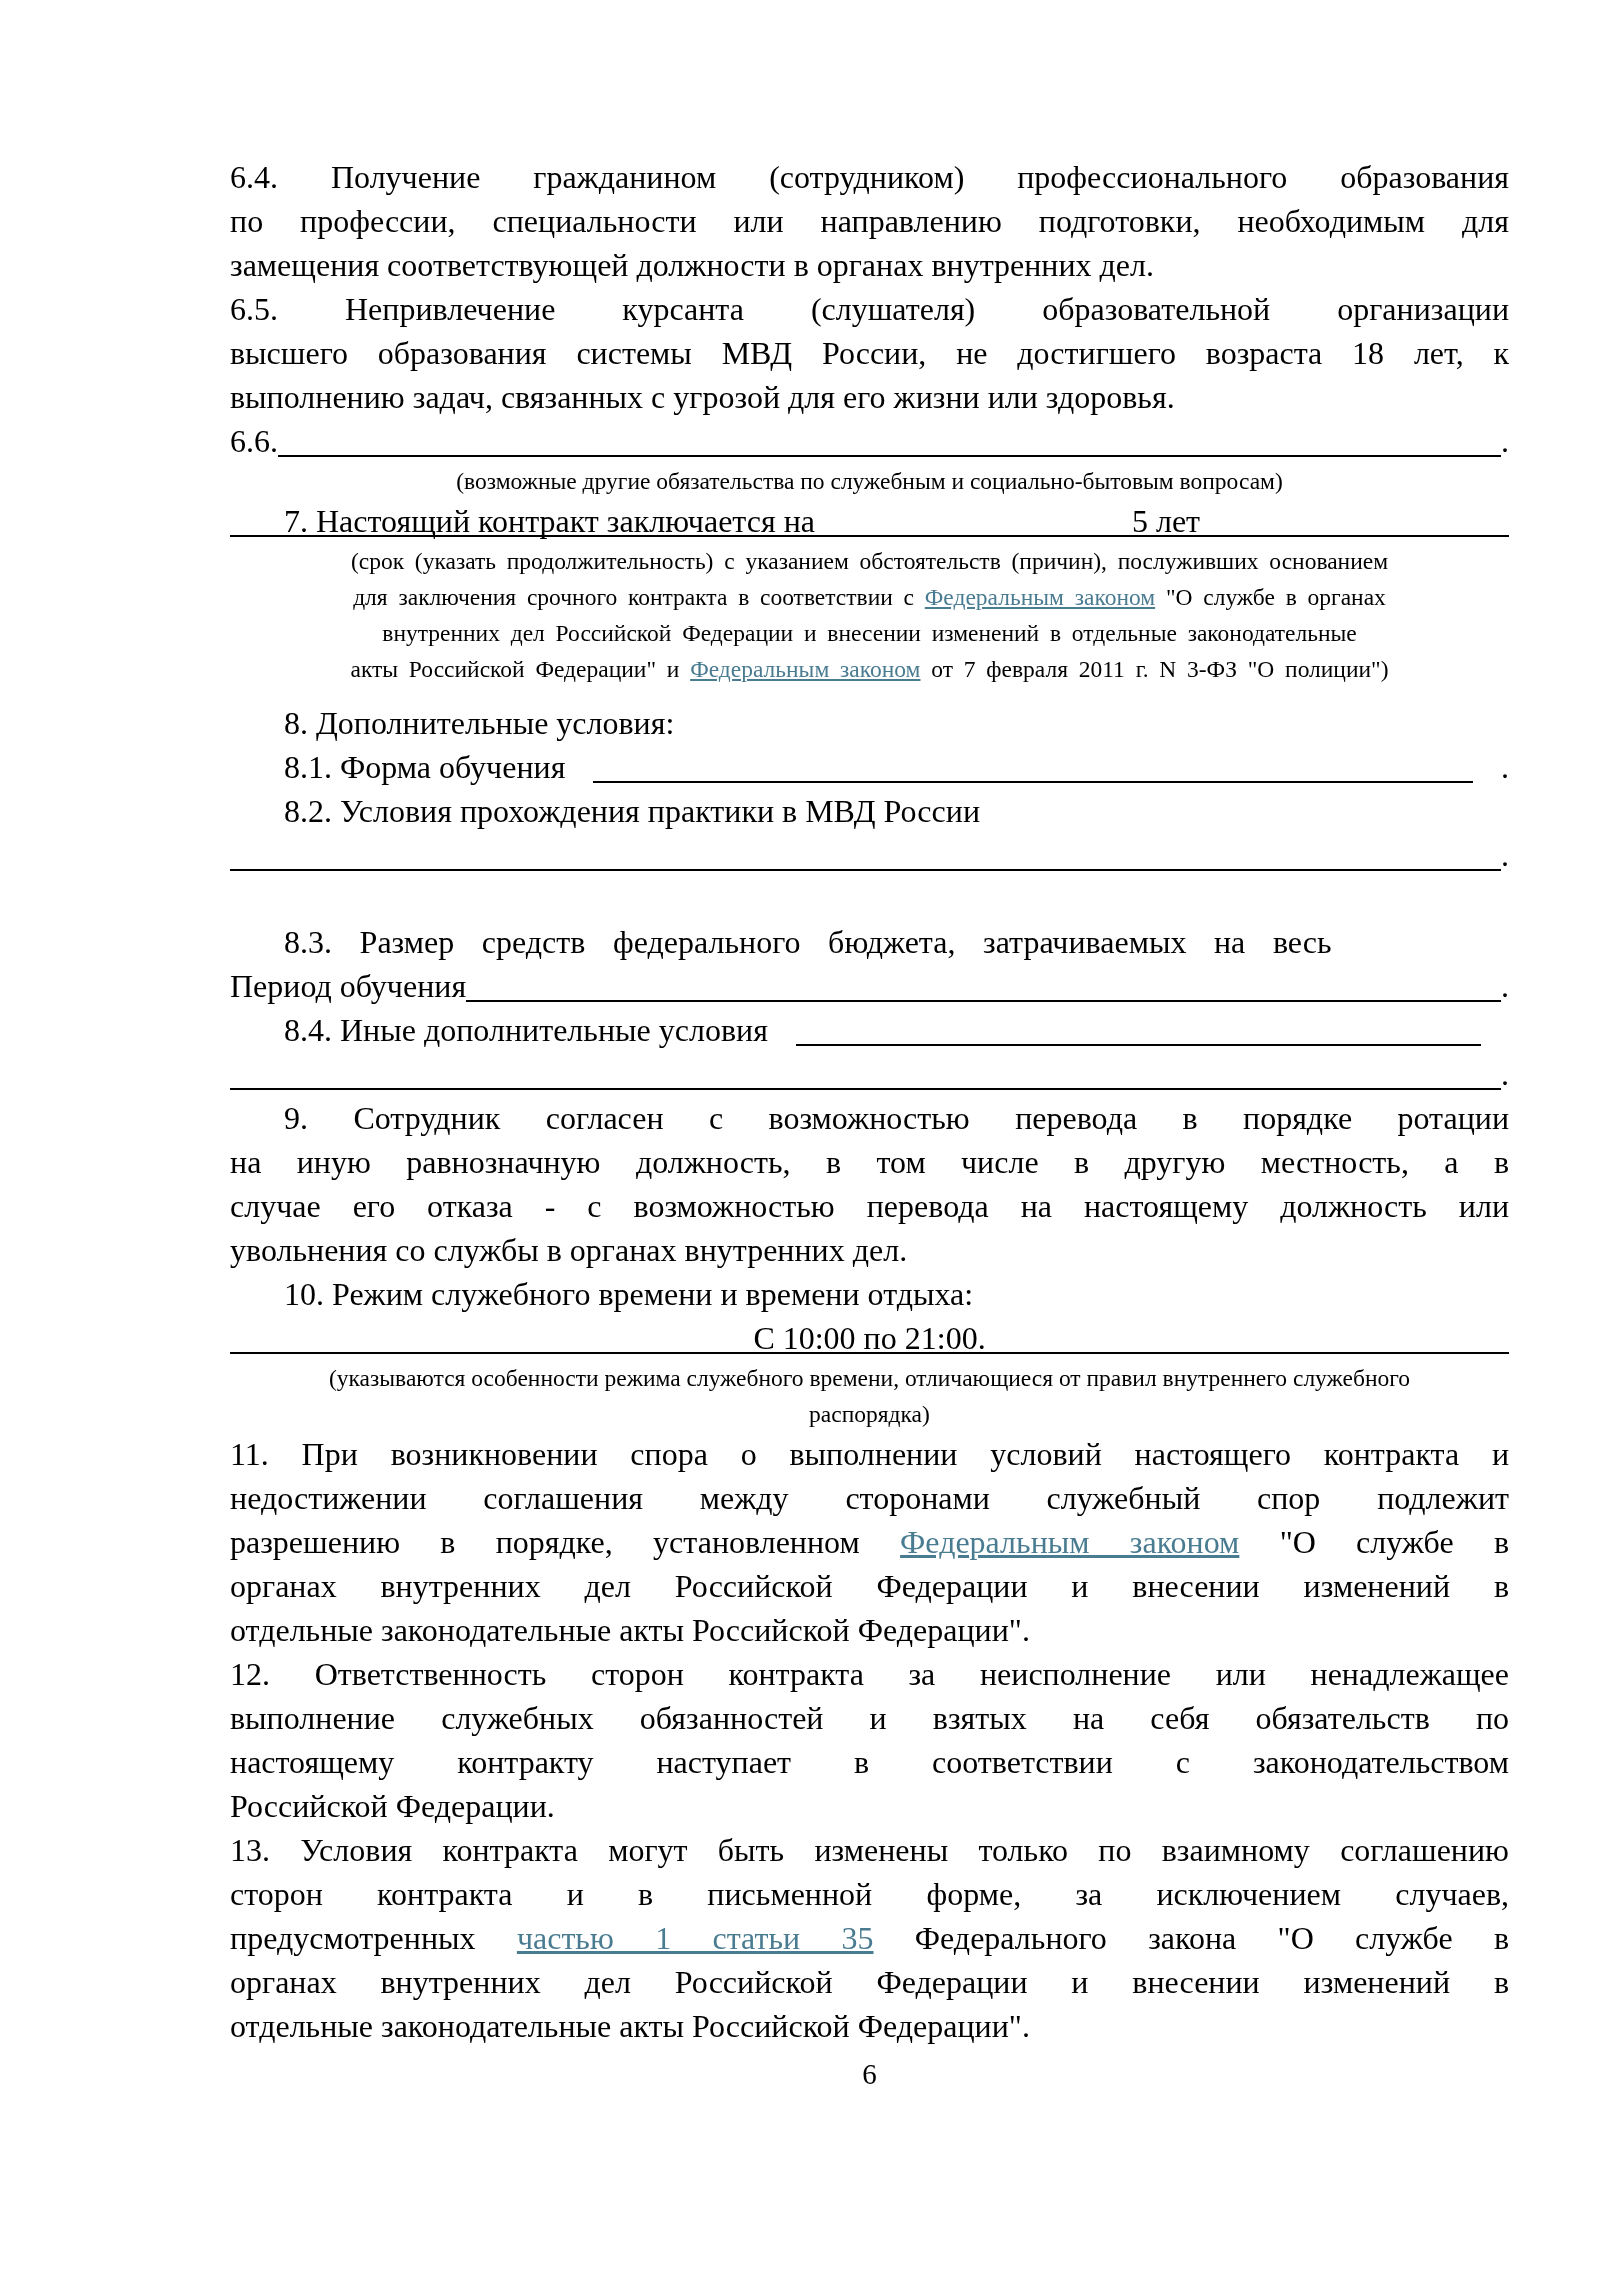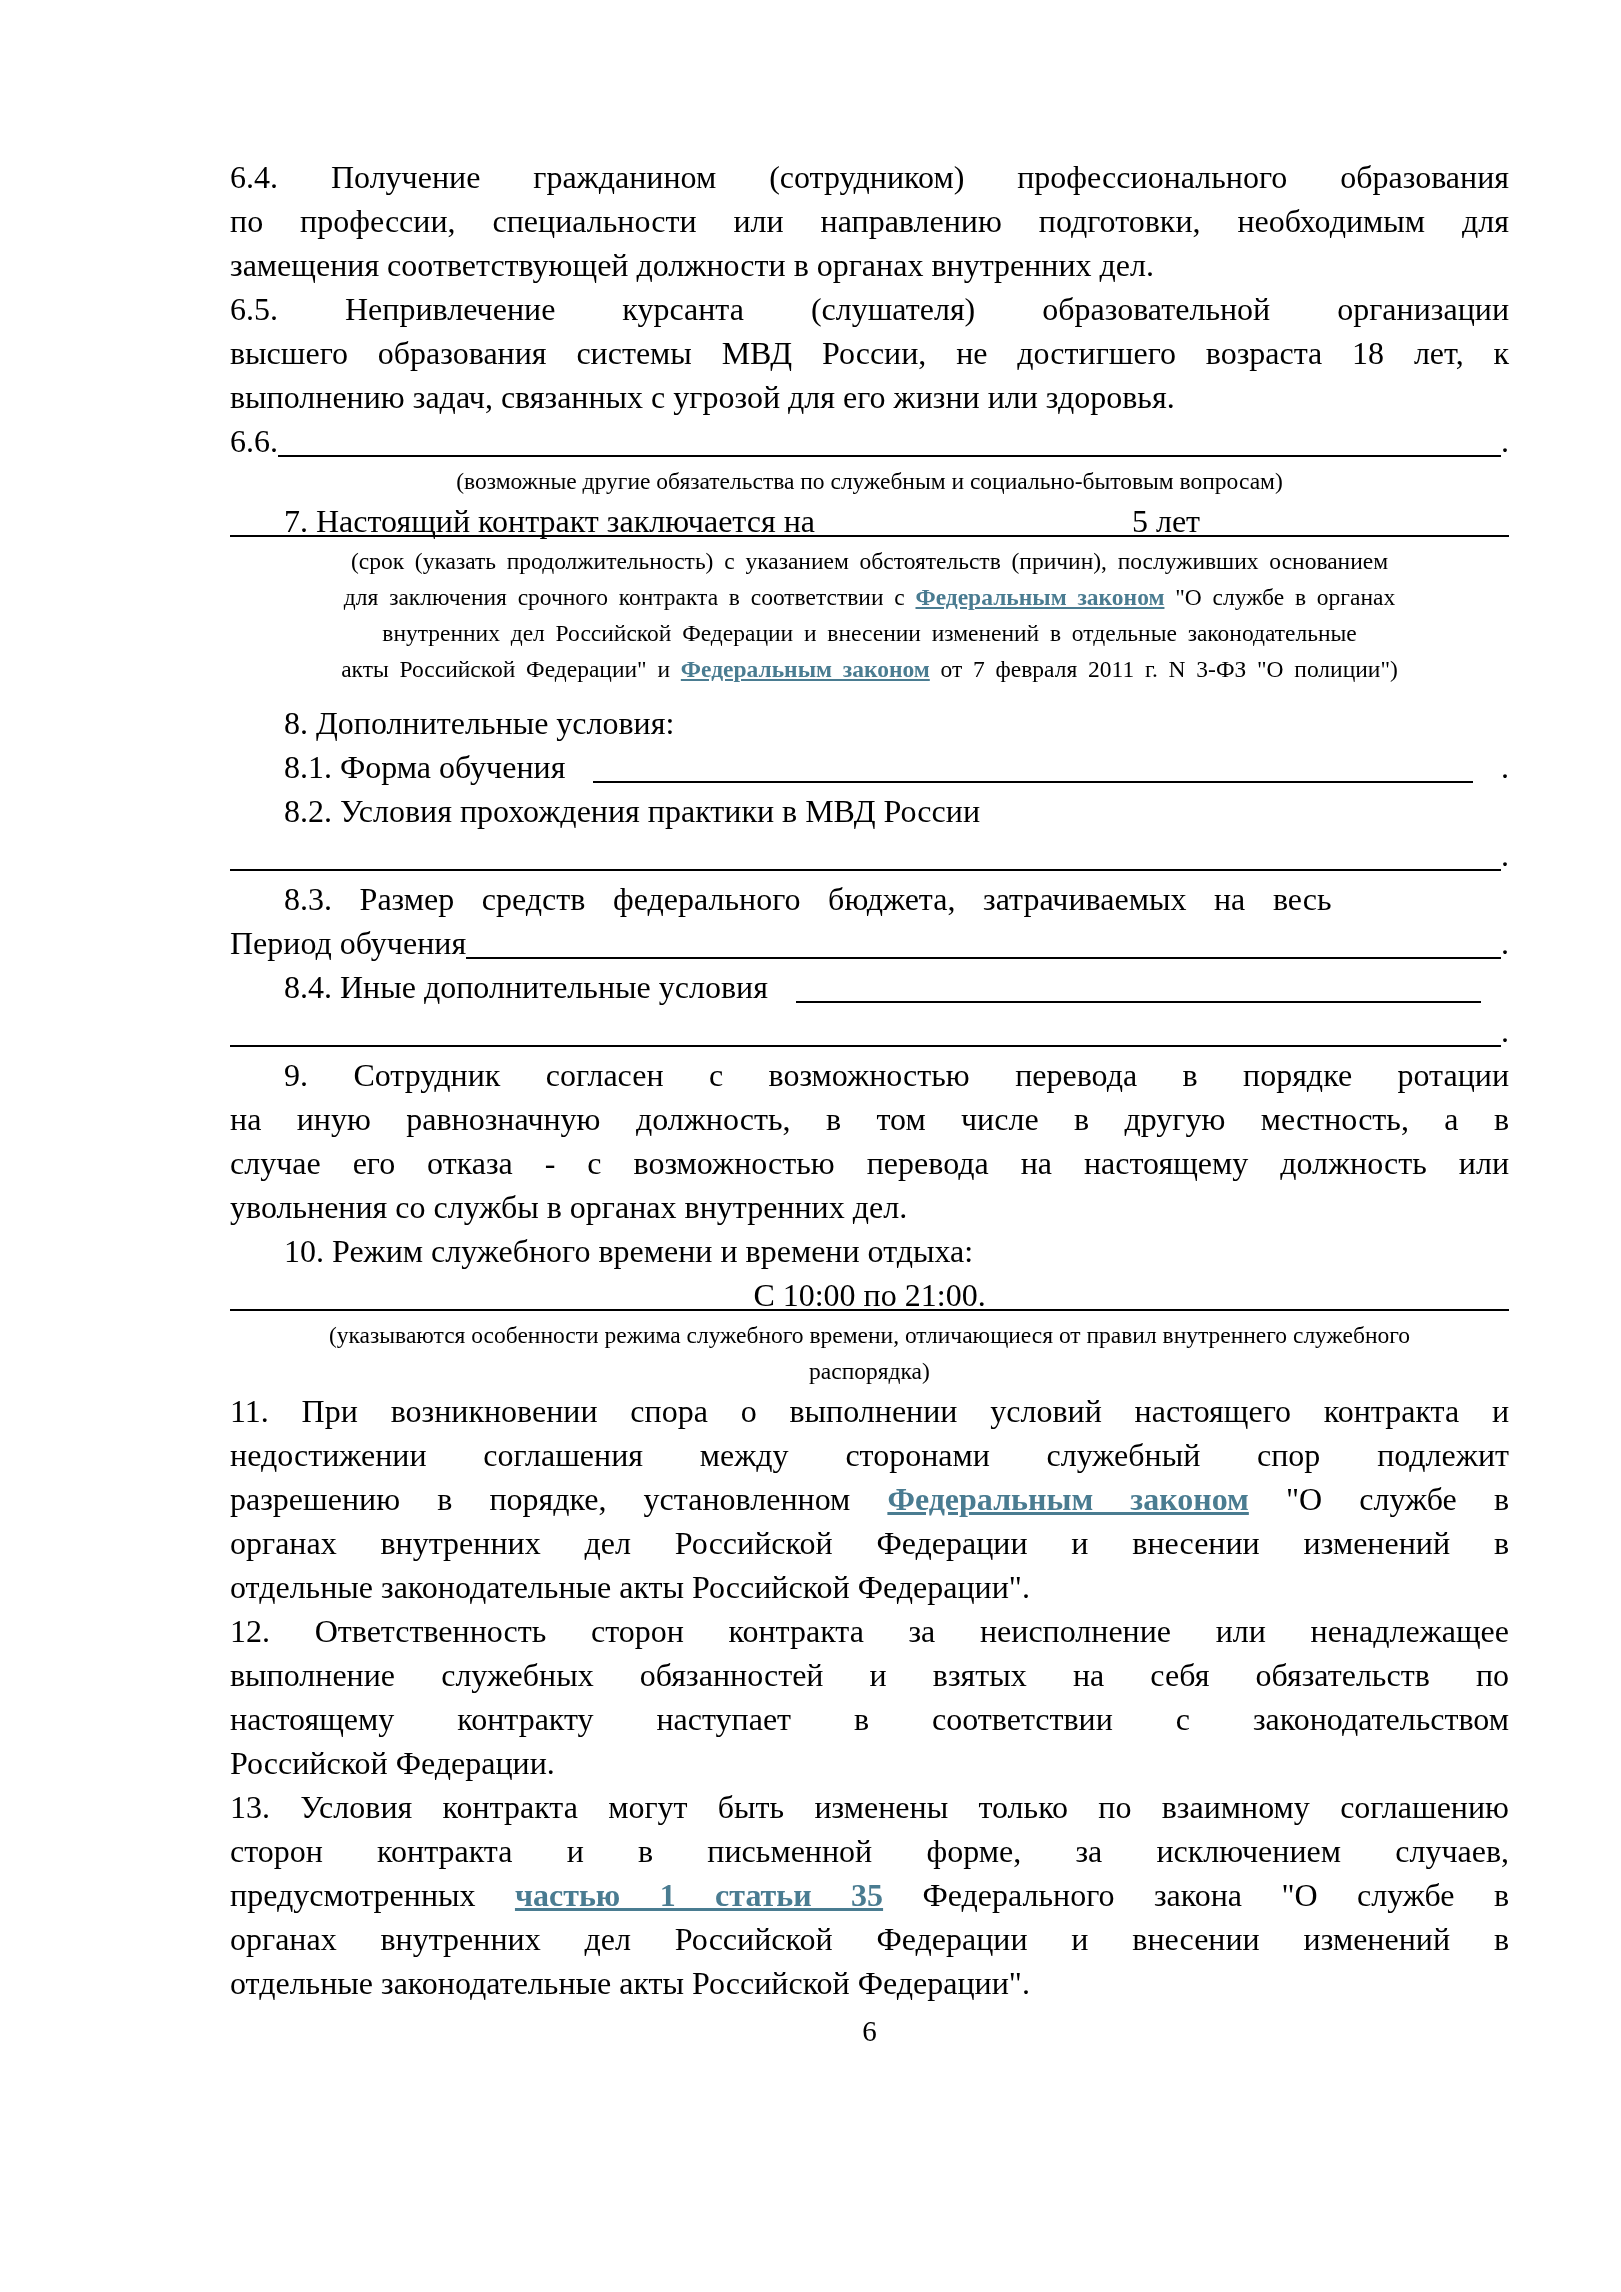--- a/index.html
+++ b/index.html
@@ -16,21 +16,21 @@
     left:230px; top:155px;
     width:1279px;
     font-size:32px;
     line-height:44px;
   }
   .para .line { text-align:justify; text-align-last:justify; }
   .para .line.last { text-align-last:left; }
   .ind .line:first-child { text-indent:54px; }
   .fineprint { font-size:23.5px; line-height:36px; }
   .fineprint .line { text-align:center; text-align-last:center; }
-  a.lk { color:var(--link-color,#4a7c91); text-decoration:underline; cursor:pointer;font-weight:bold; }
+  a.lk { color:var(--link-color,#4a7c91); text-decoration:underline; cursor:pointer; }
   .fill-row { display:flex; line-height:44px; }
   .fill-row.ind { padding-left:54px;gap:28px; }
   .fill-row .pre, .fill-row .suf { white-space:pre; flex:0 0 auto; }
   .fill { flex:1 1 auto; position:relative; text-align:center; min-width:0; }
   .fill::after {
     content:""; position:absolute; left:0; right:0; bottom:5.9px;
     border-bottom:2.9px solid #000;
   }
   .fill .fill-text { position:relative; }
   .gap-top { margin-top:13.7px; }
@@ -84,21 +84,21 @@
     </div>
   <div class="para ind">
       <div class="line last">8.2. Условия прохождения практики в МВД России</div>
     </div>
   <div class="fill-row">
       <span class="pre"></span>
       <span class="fill"><span class="fill-text"></span></span>
       <span class="suf">.</span>
     </div>
   <div class="para ind">
-      <div class="line last" style="word-spacing: 19.6px;">8.3. Размер средств федерального бюджета, затрачиваемых на весь</div>
+      <div class="line last" style="word-spacing: 19.6px; margin-top: 43px;">8.3. Размер средств федерального бюджета, затрачиваемых на весь</div>
     </div>
   <div class="fill-row">
       <span class="pre">Период обучения</span>
       <span class="fill"><span class="fill-text"></span></span>
       <span class="suf">.</span>
     </div>
   <div class="fill-row ind">
       <span class="pre">8.4. Иные дополнительные условия</span>
       <span class="fill"><span class="fill-text"></span></span>
       <span class="suf"></span>

